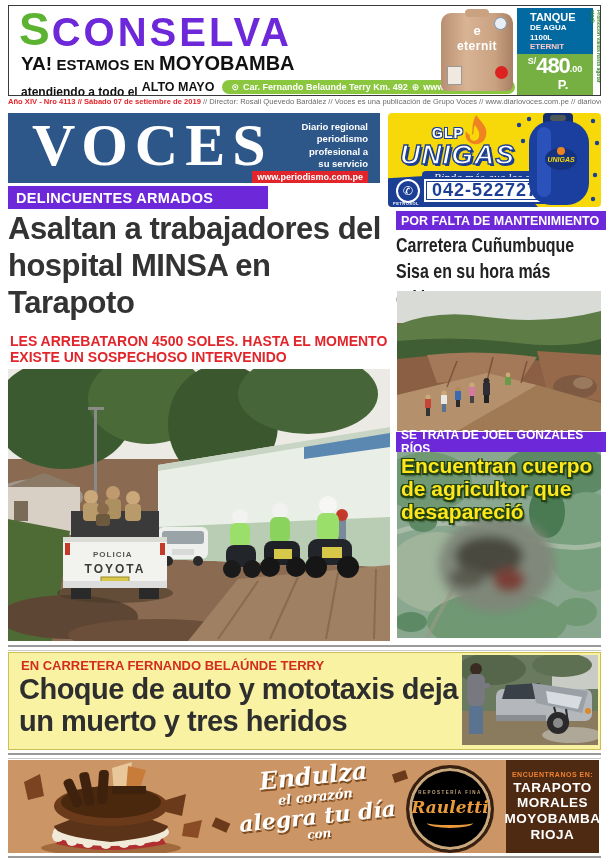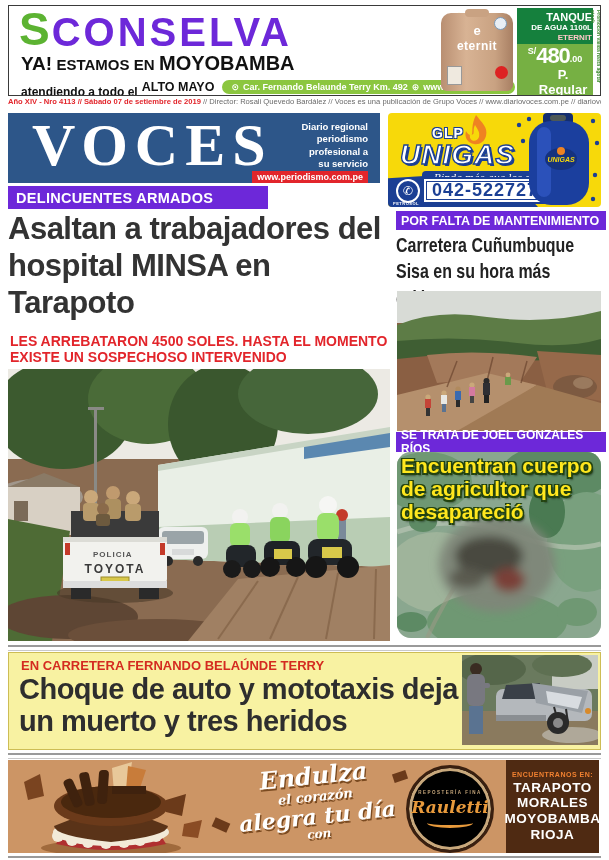--- a/index.html
+++ b/index.html
@@ -28,21 +28,21 @@
   .burst-text{transform:rotate(-14deg);color:#e2252b;font-size:9px;font-weight:900;text-align:center;line-height:1.05;}
   .tank{left:432px;top:7px;width:72px;height:78px;background:linear-gradient(90deg,#b98f72,#d8b394 35%,#c9a282 75%,#a87f63);
         border-radius:10px 10px 6px 6px;}
   .tank:before{content:"";position:absolute;left:24px;top:-4px;width:24px;height:8px;background:#c9a282;border-radius:4px;}
   .tank-logo{position:absolute;left:0;top:26px;width:72px;text-align:center;color:#fff;font-size:12px;font-weight:700;letter-spacing:.5px;}
   .tank-leaf{position:absolute;left:28px;top:10px;width:16px;height:14px;color:#fff;font-size:13px;font-weight:900;text-align:center;}
   .tank-dot{position:absolute;right:6px;top:4px;width:11px;height:11px;border-radius:50%;background:#e8eef4;border:1px solid #7a9ab8;}
   .tank-badge{position:absolute;right:5px;bottom:12px;width:13px;height:13px;border-radius:50%;background:#d22;}
   .tank-label{position:absolute;left:6px;bottom:6px;width:13px;height:17px;background:#efe9df;border:1px solid #999;}
   .offer-col{left:508px;top:2px;width:76px;height:85px;display:flex;flex-direction:column;}
-  .offer-red{background:#15803d;color:#fff;text-align:right;padding:3px 1px 2px;}
+  .offer-red{background:#0369a1;color:#fff;text-align:left;padding:3px 13px 2px;}
   .offer-t1{font-size:11px;font-weight:900;line-height:1.1;}
   .offer-t2{font-size:8px;font-weight:800;line-height:1.2;}
   .offer-t3{font-size:8px;font-weight:800;color:#ffc9c9;line-height:1.2;}
   .offer-green{background:#76b043;color:#fff;text-align:center;padding:1px 0 2px;}
   .price-row{display:flex;align-items:flex-start;justify-content:center;line-height:1;}
   .price-cur{font-size:9px;font-weight:800;margin-top:2px;}
   .price-whole{font-size:22px;font-weight:900;letter-spacing:-1px;}
   .price-cents{font-size:9px;font-weight:800;margin-top:10px;}
   .price-reg{font-size:13px;font-weight:800;padding-left:16px;}
   .offer-blue{background:#8b5cf6;color:#fff;text-align:center;padding:2px 0;flex:1;}
@@ -88,21 +88,21 @@
   .lead-subhead{left:10px;top:333px;width:378px;color:#e2252b;font-size:14px;font-weight:800;line-height:1.15;}
   .photo{overflow:hidden;background:#ccc;}
   .lead-photo{left:8px;top:369px;width:382px;height:272px;}
 
   .road-kicker{left:396px;top:211px;height:19px;width:205px;font-size:12.5px;padding-left:5px;}
   .road-headline{left:396px;top:232px;width:270px;transform:scaleX(.76);transform-origin:0 0;
                  color:#222;font-size:21px;font-weight:900;line-height:1.25;}
   .road-photo{left:397px;top:291px;width:204px;height:140px;}
 
   .body-kicker{left:396px;top:432px;height:20px;width:205px;font-size:12px;padding-left:5px;}
-  .body-photo{left:397px;top:452px;width:204px;height:186px;border-radius:14px;}
+  .body-photo{left:397px;top:452px;width:204px;height:186px;}
   .body-overlay{position:absolute;left:4px;top:2px;width:198px;color:#ffe71e;font-size:21px;font-weight:900;line-height:1.1;
                 text-shadow:-1.5px -1.5px 0 #23430f,1.5px -1.5px 0 #23430f,-1.5px 1.5px 0 #23430f,1.5px 1.5px 0 #23430f,2px 3px 2px rgba(0,0,0,.45);}
 
   .divider{left:8px;width:593px;height:3px;border-top:2px solid #9a9a9a;border-bottom:1px solid #c9c9c9;}
   .d1{top:645px;} .d2{top:753px;} .d3{top:856px;}
 
   
   .crash-box{left:8px;top:652px;width:591px;height:96px;background:#f8f2a2;border:1px solid #cdbd55;}
   .crash-kicker{position:absolute;left:12px;top:5px;color:#d42b20;font-size:13px;font-weight:800;}
   .crash-headline{position:absolute;left:10px;top:21px;width:448px;color:#2e2e2e;font-size:29px;font-weight:900;line-height:1.1;letter-spacing:-.5px;}

